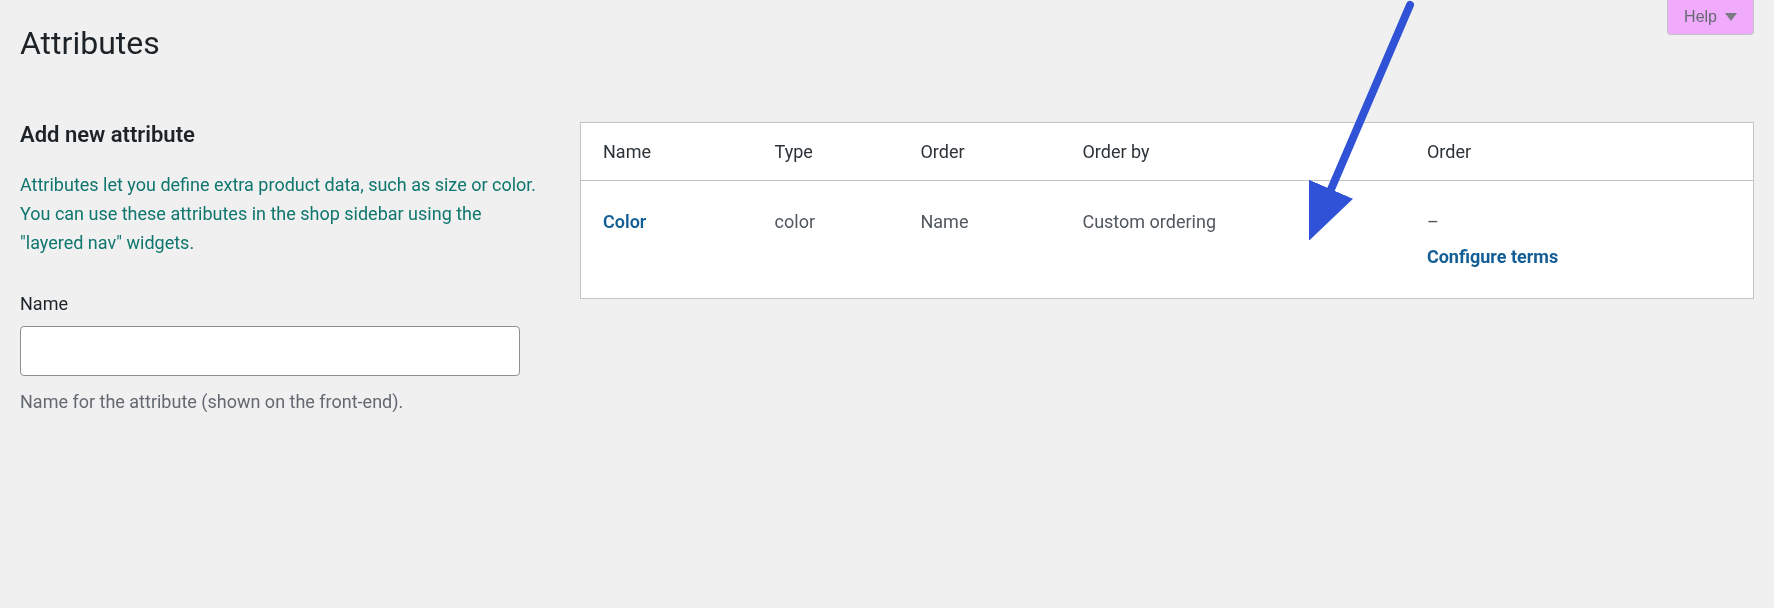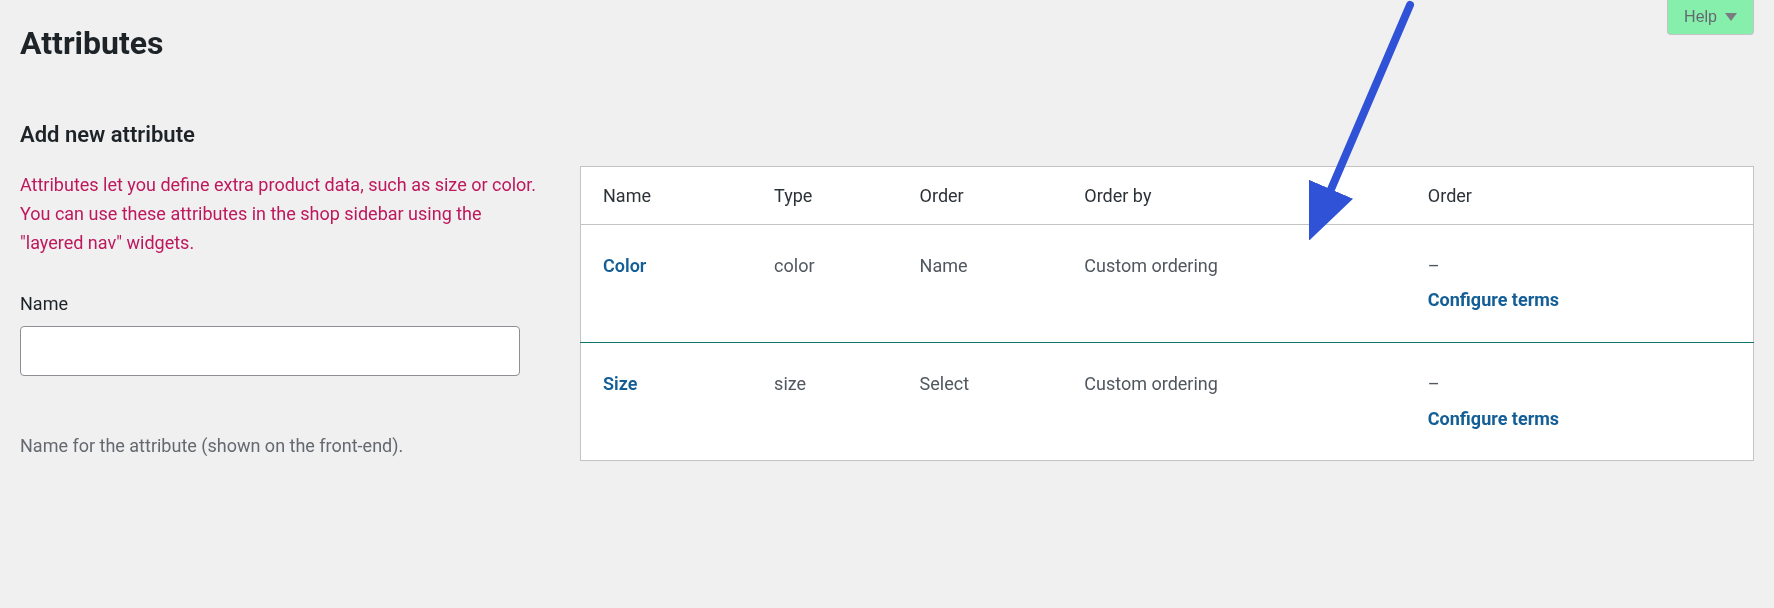--- a/index.html
+++ b/index.html
@@ -13,21 +13,21 @@
       color: #3c434a;
       padding: 0 20px 20px 20px;
       position: relative;
       width: 1774px;
       height: 608px;
     }
     .help-button {
       position: absolute;
       top: 0;
       right: 20px;
-      background: #86efac;
+      background: #f0abfc;
       border: 1px solid #c3c4c7;
       border-top: none;
       border-radius: 0 0 4px 4px;
       padding: 8px 16px;
       font-size: 16px;
       color: #646970;
       cursor: pointer;
       display: flex;
       align-items: center;
       gap: 8px;
@@ -35,46 +35,45 @@
     .help-button .triangle {
       display: inline-block;
       width: 0;
       height: 0;
       border-left: 6px solid transparent;
       border-right: 6px solid transparent;
       border-top: 8px solid #787c82;
     }
     .page-title {
       font-size: 32px;
-      font-weight: 700;
+      font-weight: 400;
       color: #1d2327;
       margin: 24px 0 60px 0;
     }
     .content {
       display: flex;
       gap: 40px;
-      align-items: flex-end;
     }
     .left-col {
       width: 520px;
       flex-shrink: 0;
     }
     .right-col {
       flex: 1;
     }
     .section-heading {
       font-size: 22px;
       font-weight: 600;
       color: #1d2327;
       margin-bottom: 24px;
     }
     .description {
       font-size: 18px;
       line-height: 1.6;
-      color: #be185d;
+      color: #0f766e;
       margin-bottom: 36px;
     }
     .field-label {
       font-size: 18px;
       color: #1d2327;
       display: block;
       margin-bottom: 12px;
     }
     .text-input {
       width: 100%;
@@ -84,42 +83,41 @@
       padding: 6px 10px;
       border: 1px solid #8c8f94;
       border-radius: 4px;
       background: #fff;
       margin-bottom: 12px;
     }
     .field-hint {
       font-size: 18px;
       line-height: 1.6;
       color: #646970;
-      margin-top: 44px;
     }
     .attr-table {
       width: 100%;
       border-collapse: collapse;
       background: #fff;
       border: 1px solid #c3c4c7;
     }
     .attr-table thead th {
       text-align: left;
       font-size: 18px;
       font-weight: 400;
       color: #2c3338;
       padding: 18px 14px;
       border-bottom: 1px solid #c3c4c7;
     }
     .attr-table tbody td {
       font-size: 18px;
       color: #50575e;
       padding: 26px 14px;
       vertical-align: top;
-      border-bottom: 1px solid #0f766e;
+      border-bottom: 5px solid #0f766e;
       line-height: 1.7;
     }
     .attr-table tbody tr:last-child td {
       border-bottom: none;
     }
     .attr-table th:first-child,
     .attr-table td:first-child {
       padding-left: 22px;
     }
     .link-strong {
@@ -178,30 +176,20 @@
         <tr>
           <td><a class="link-strong">Color</a></td>
           <td>color</td>
           <td>Name</td>
           <td>Custom ordering</td>
           <td class="terms-cell">
             <span class="dash">–</span>
             <a class="link">Configure terms</a>
           </td>
         </tr>
-        <tr>
-          <td><a class="link-strong">Size</a></td>
-          <td>size</td>
-          <td>Select</td>
-          <td>Custom ordering</td>
-          <td class="terms-cell">
-            <span class="dash">–</span>
-            <a class="link">Configure terms</a>
-          </td>
-        </tr>
       </tbody>
     </table>
   </div>
 </div>
 
 <svg class="annotation-arrow" style="left:1290px; top:-10px;" width="170" height="250" viewBox="0 0 170 250">
   <defs>
     <marker id="arrowhead" markerWidth="7" markerHeight="7" refX="3.5" refY="3" orient="auto">
       <polygon points="0 0, 7 3, 0 6" fill="#2f52d6"></polygon>
     </marker>

